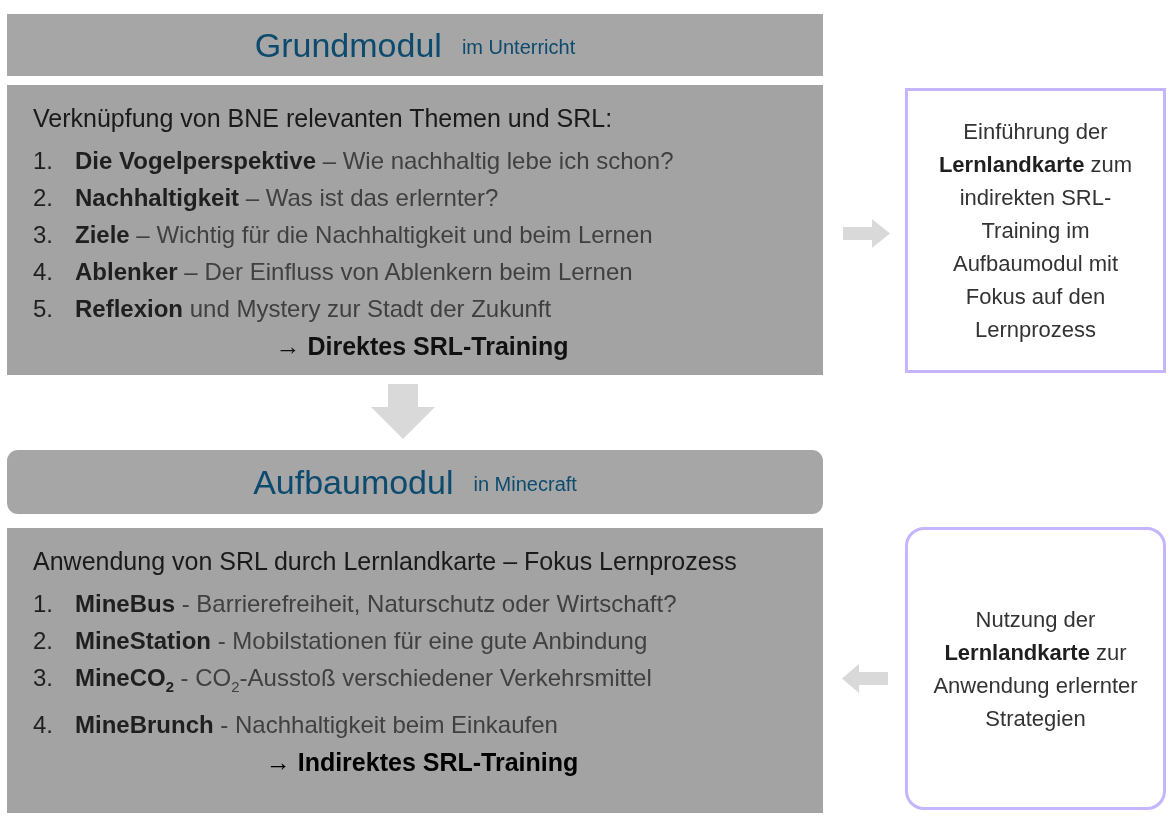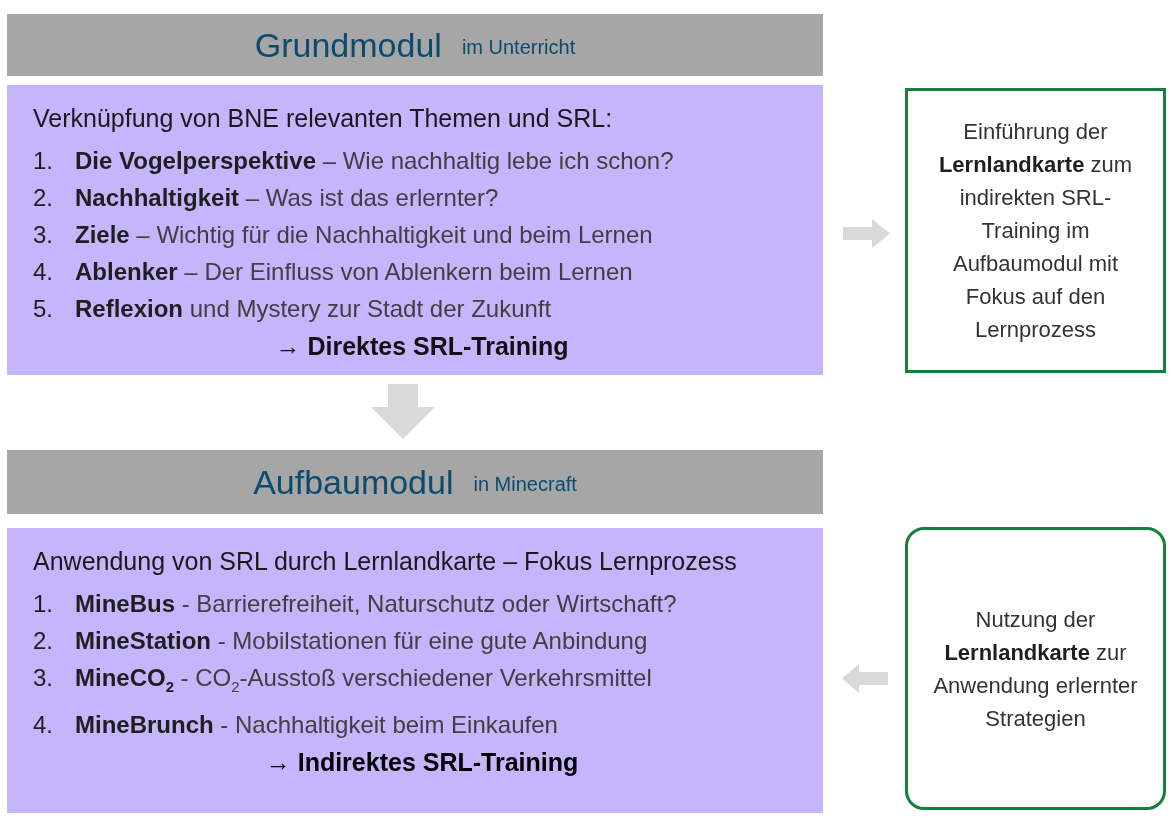--- a/index.html
+++ b/index.html
@@ -20,28 +20,28 @@
     height: 62px;
     background: #a6a6a6;
     color: #0c4a6e;
     display: flex;
     align-items: center;
     justify-content: center;
   }
   .module-header .title-main { font-size: 34px; line-height: 62px; }
   .module-header .title-sub  { font-size: 20px; margin-left: 20px; padding-top: 4px; }
   #header-1 { top: 14px; }
-  #header-2 { top: 450px; height: 64px; }
+  #header-2 { top: 450px; height: 64px; border-radius: 11px; }
 
   
   .content-panel {
     position: absolute;
     left: 7px;
     width: 816px;
-    background: #c4b5fd;
+    background: #a3a3a3;
     box-sizing: border-box;
     padding: 15px 12px 0 26px;
     color: #404040;
   }
   #panel-1 { top: 85px;  height: 290px; }
   #panel-2 { top: 528px; height: 285px; }
 
   .intro-line {
     font-size: 25px;
     line-height: 36px;
@@ -67,21 +67,21 @@
   #panel-2 .conclusion-line { font-weight: 700; color: #000000; }
   .conclusion-line .concl-text { margin-left: 7px; }
   .conclusion-line .concl-arrow { letter-spacing: 0; }
 
   
   .side-box {
     position: absolute;
     left: 905px;
     width: 261px;
     background: #ffffff;
-    border: 3px solid #15803d;
+    border: 3px solid #c4b5fd;
     box-sizing: border-box;
     display: flex;
     align-items: center;
     justify-content: flex-start;
     text-align: center;
     color: #333333;
     font-size: 22px;
     line-height: 33px;
     padding: 10px 16px;
   }

